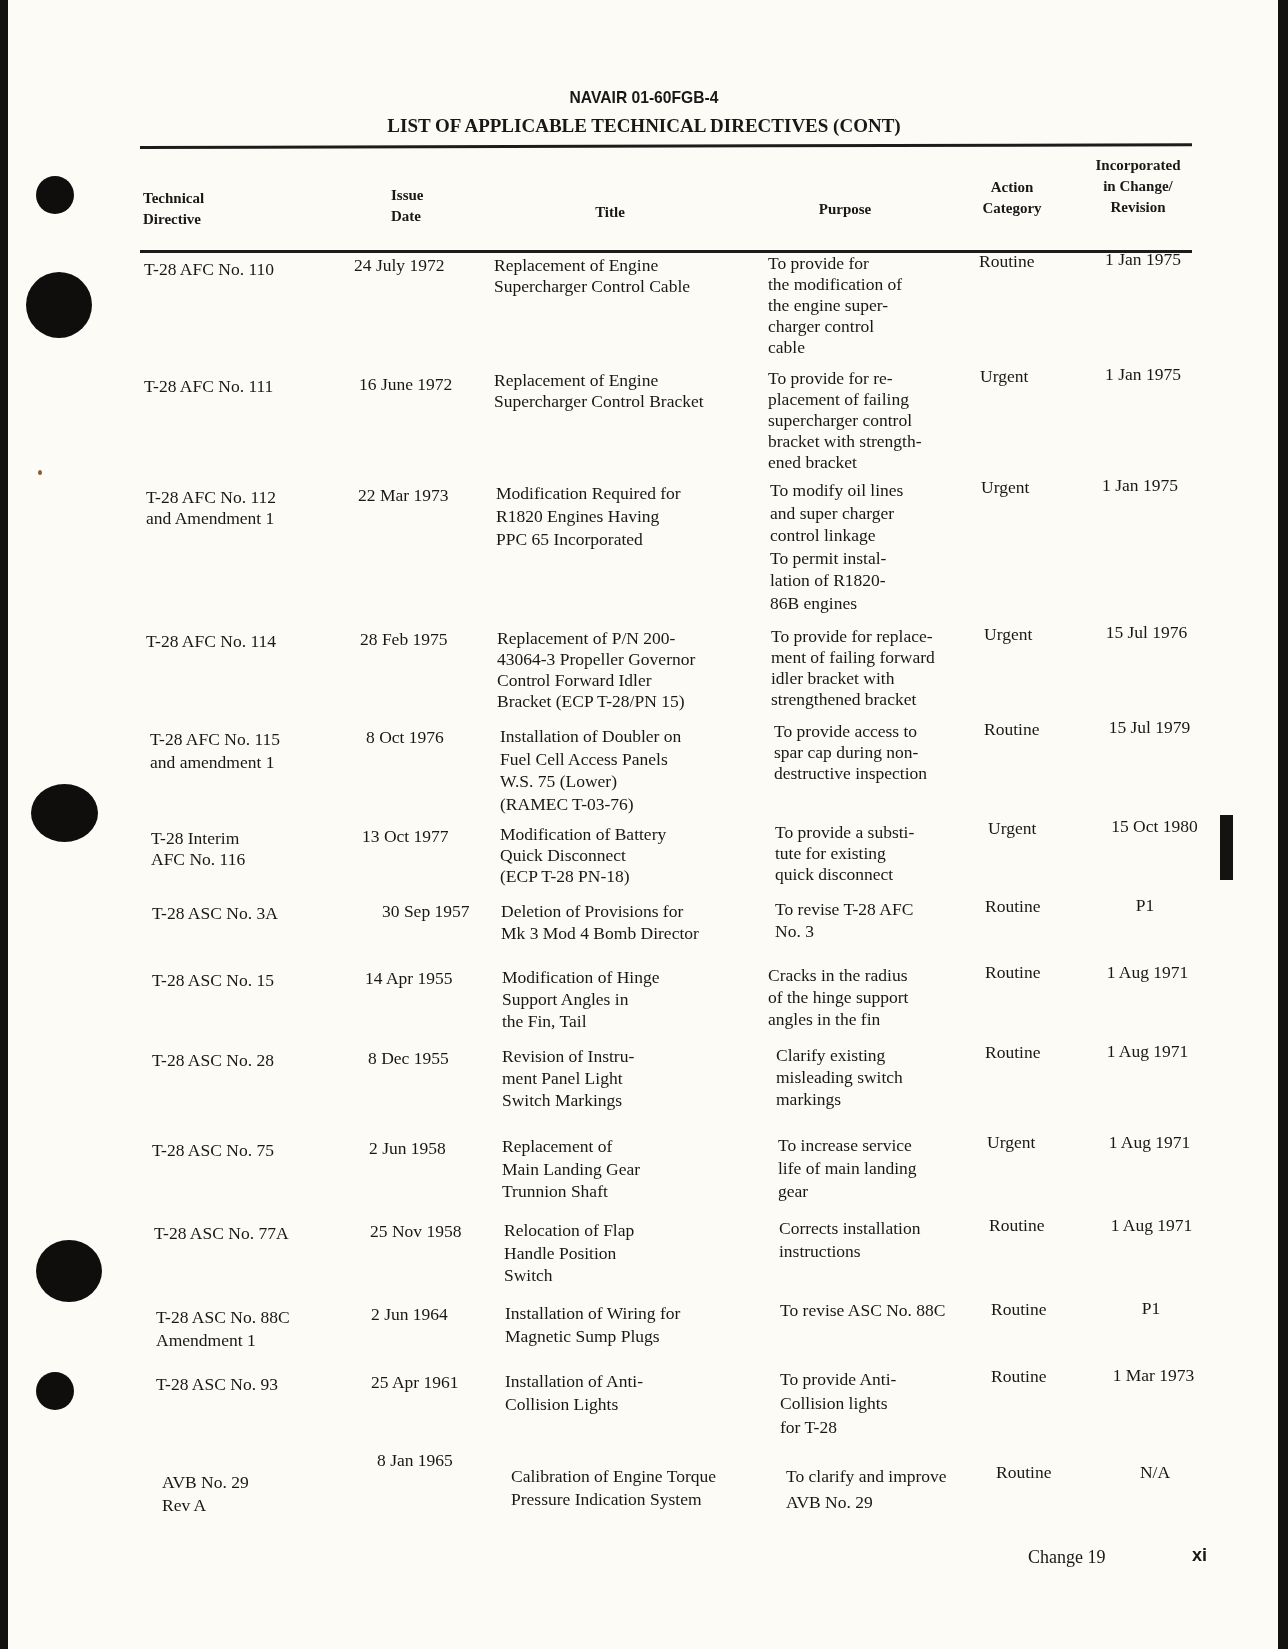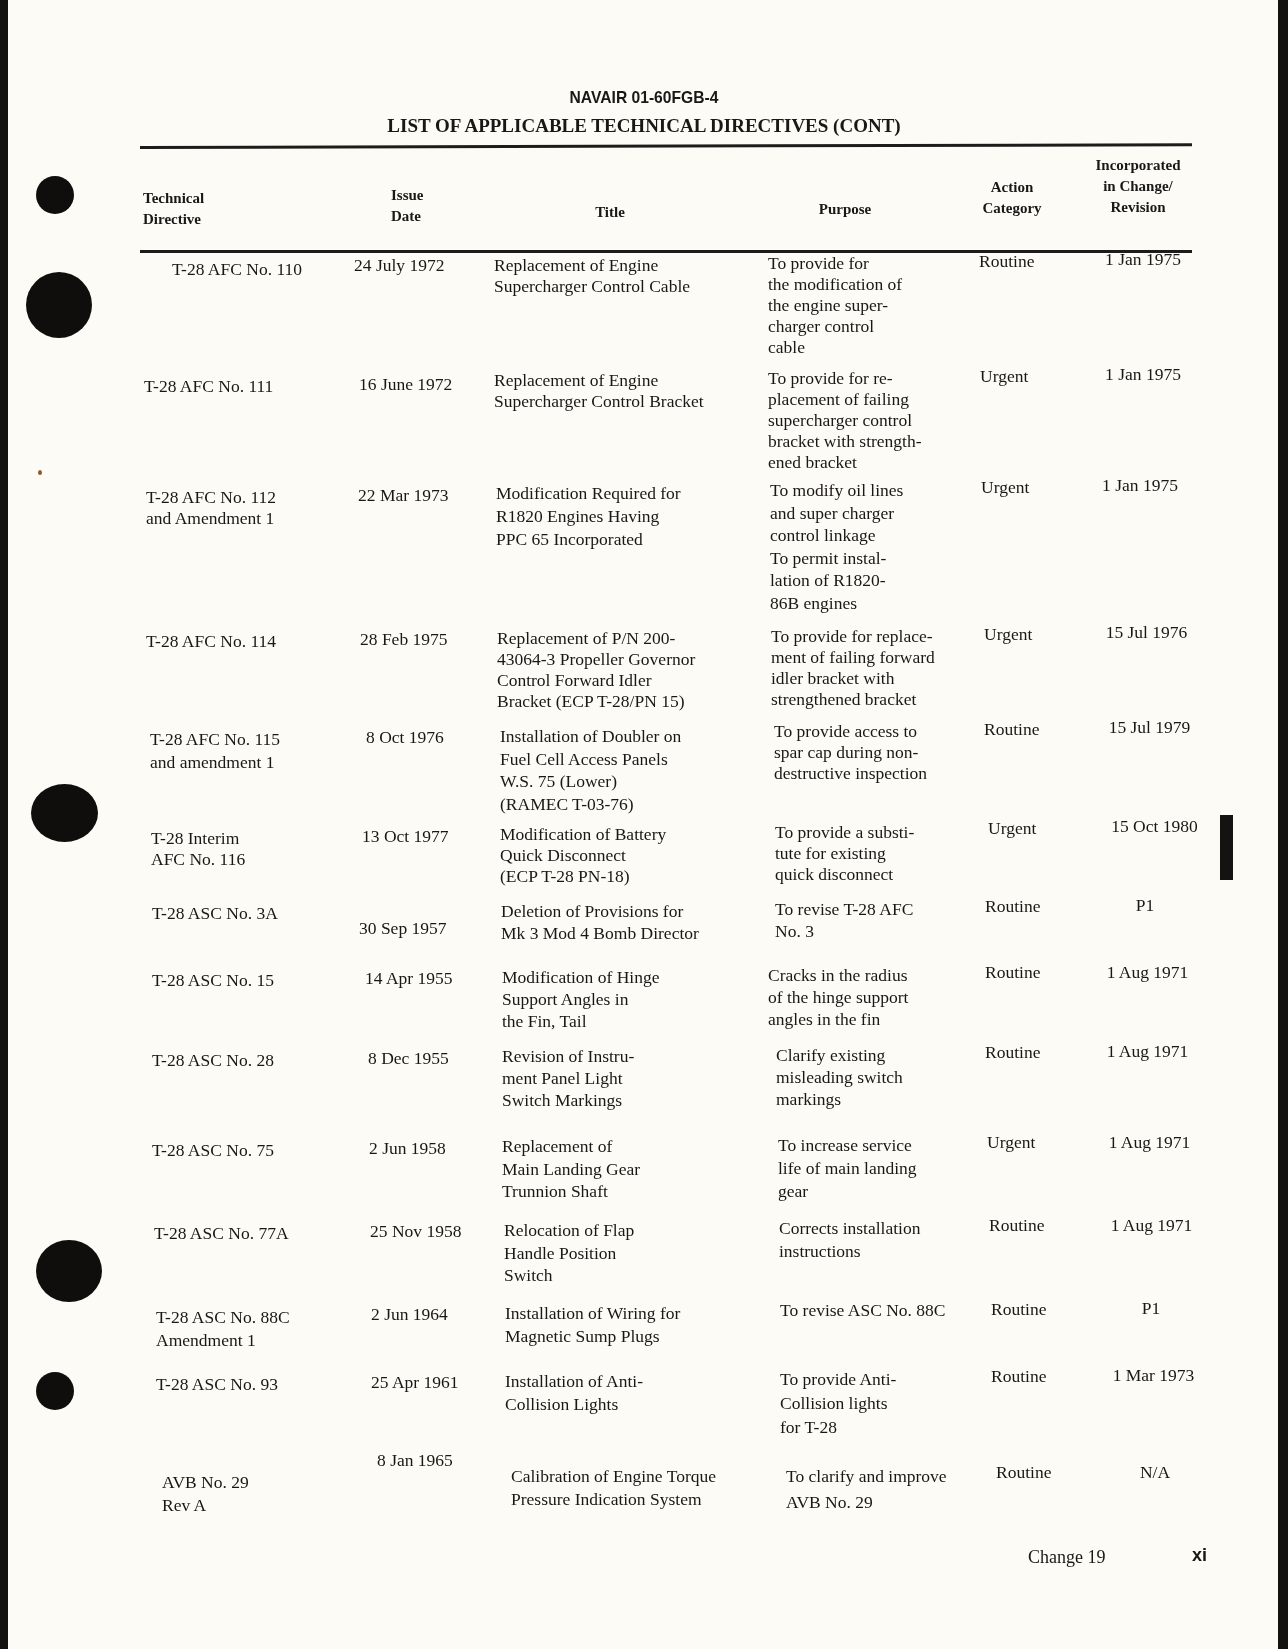--- a/index.html
+++ b/index.html
@@ -88,21 +88,21 @@
 Category</div>
 <div class="th" style="left:1078px;top:155px;width:120px;white-space:pre-line;">Incorporated
 in Change/
 Revision</div>
 
 <div class="rule mid"></div>
 
 <div>
 
   <div>
-    <div class="cell" style="left:144px;top:259px;margin-left:28px;">T-28 AFC No. 110</div>
+    <div class="cell" style="left:144px;top:259px;">T-28 AFC No. 110</div>
     <div class="cell" style="left:354px;top:255px;">24 July 1972</div>
     <div class="cell" style="left:494px;top:255px;">Replacement of Engine
 Supercharger Control Cable</div>
     <div class="cell" style="left:768px;top:253px;">To provide for
 the modification of
 the engine super-
 charger control
 cable</div>
     <div class="cell" style="left:979px;top:251px;">Routine</div>
     <div class="cell center" style="left:1088px;top:249px;width:110px;">1 Jan 1975</div>
@@ -178,21 +178,21 @@
 (ECP T-28 PN-18)</div>
     <div class="cell" style="left:775px;top:822px;">To provide a substi-
 tute for existing
 quick disconnect</div>
     <div class="cell" style="left:988px;top:818px;">Urgent</div>
     <div class="cell center" style="left:1092px;top:816px;width:125px;">15 Oct 1980</div>
   </div>
 
   <div>
     <div class="cell" style="left:152px;top:903px;">T-28 ASC No. 3A</div>
-    <div class="cell" style="left:359px;top:901px;margin-top:17px;">30 Sep 1957</div>
+    <div class="cell" style="left:382px;top:901px;">30 Sep 1957</div>
     <div class="cell" style="left:501px;top:900px;line-height:22px;">Deletion of Provisions for
 Mk 3 Mod 4 Bomb Director</div>
     <div class="cell" style="left:775px;top:898px;line-height:22px;">To revise T-28 AFC
 No. 3</div>
     <div class="cell" style="left:985px;top:896px;">Routine</div>
     <div class="cell center" style="left:1090px;top:895px;width:110px;">P1</div>
   </div>
 
   <div>
     <div class="cell" style="left:152px;top:970px;">T-28 ASC No. 15</div>

